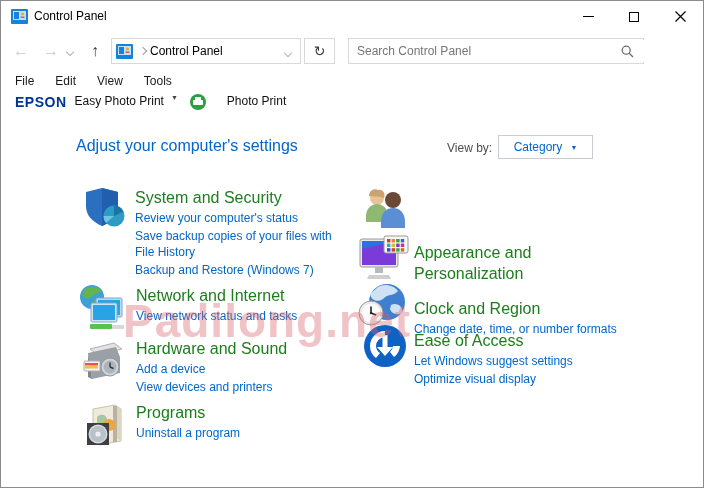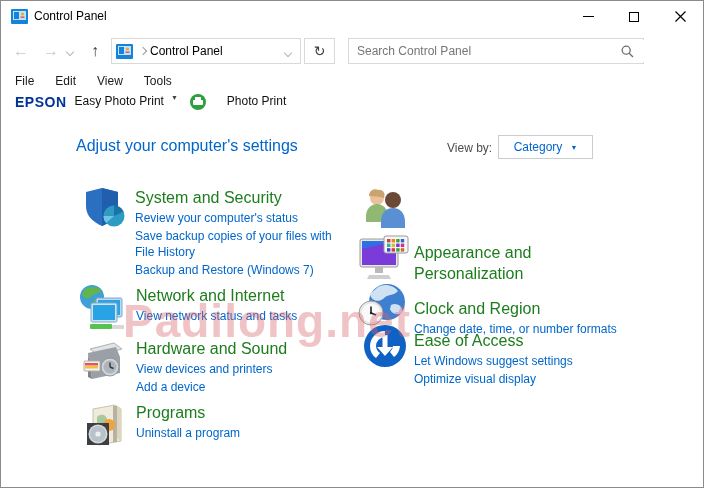--- a/index.html
+++ b/index.html
@@ -180,22 +180,22 @@
     <rect x="4" y="24" width="16" height="10" rx="1" fill="#f2f2f2" stroke="#b0b0b0"></rect>
     <rect x="5" y="26" width="13" height="2.5" fill="#e8554c"></rect>
     <rect x="5" y="29" width="13" height="2.5" fill="#f5c142"></rect>
     <circle cx="30" cy="30" r="9" fill="#cfd4d9" stroke="#8f959b"></circle>
     <circle cx="30" cy="30" r="6.5" fill="#aeb4ba"></circle>
     <line x1="30" y1="30" x2="30" y2="25.5" stroke="#30363c" stroke-width="1.4"></line>
     <line x1="30" y1="30" x2="33.5" y2="31.5" stroke="#30363c" stroke-width="1.4"></line>
   </svg>
   <div class="cat-text" style="left:135px;top:338px;width:215px;">
     <a class="cat-title">Hardware and Sound</a>
+    <a class="cat-link">Add a device</a>
     <a class="cat-link">View devices and printers</a>
-    <a class="cat-link">Add a device</a>
   </div>
 
   <svg class="cat-icon" style="left:84px;top:402px;" width="44" height="46" viewBox="0 0 44 46">
     <path d="M8,6 L30,2 L36,6 L36,38 L14,42 L8,38 Z" fill="#efeadb" stroke="#c9c2ad"></path>
     <path d="M30,2 L36,6 L36,38 L30,34 Z" fill="#ddd5c0"></path>
     <rect x="28" y="3" width="4" height="36" fill="#b9b2a0"></rect>
     <path d="M12,14 C16,10 22,12 22,17 L22,28 L12,30 Z" fill="#a8c8a0"></path>
     <circle cx="24" cy="22" r="6" fill="#f0a43c"></circle>
     <rect x="2" y="20" width="22" height="22" fill="#3d4043"></rect>
     <circle cx="13" cy="31" r="9.5" fill="#d7dbde"></circle>

